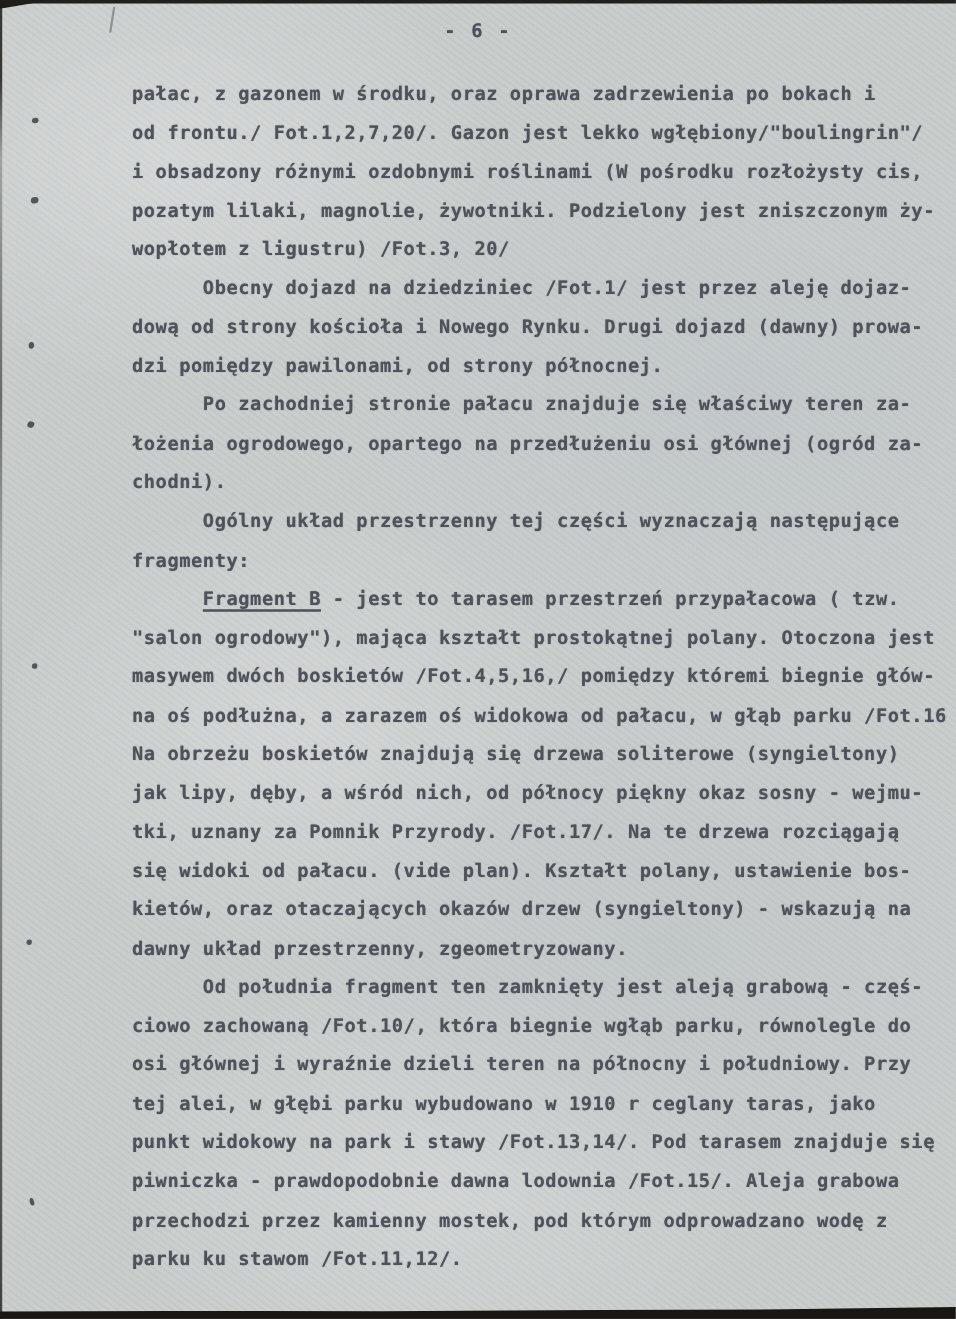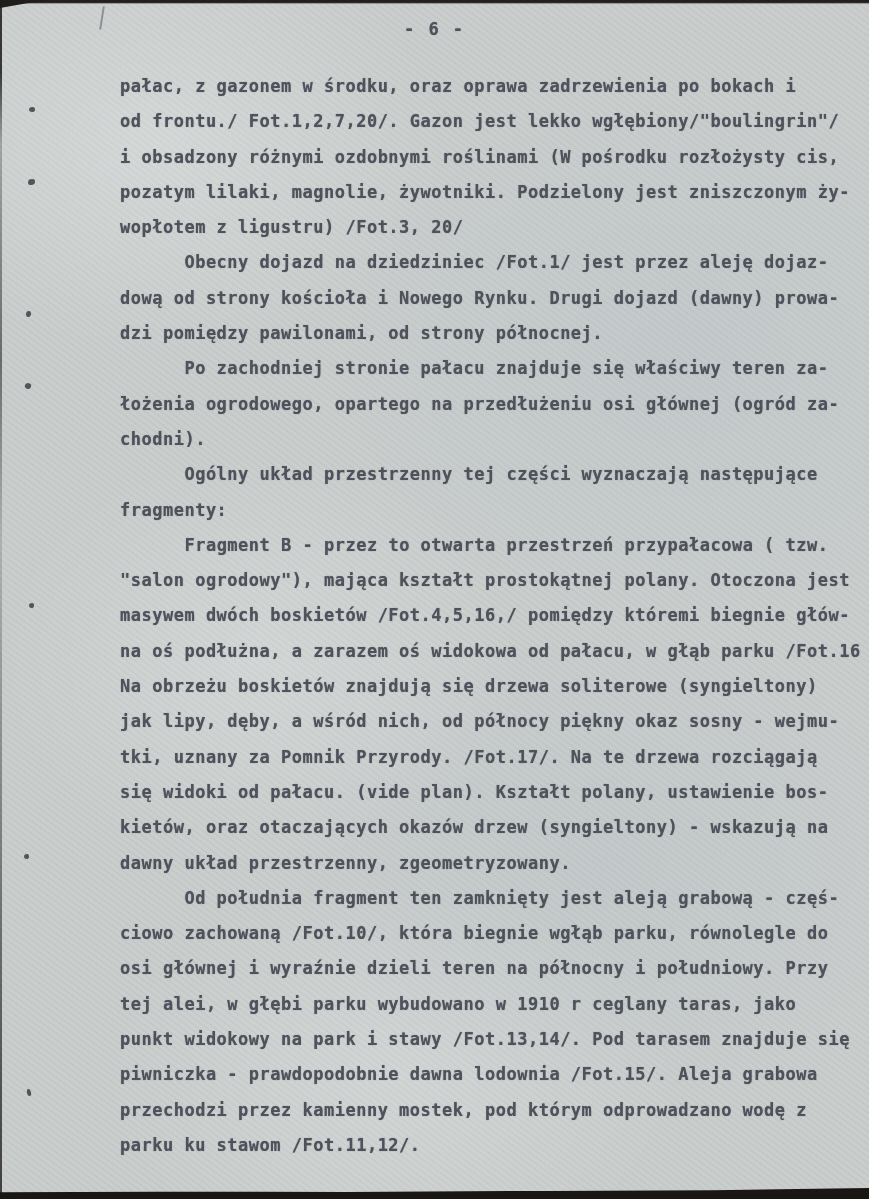--- a/index.html
+++ b/index.html
@@ -89,20 +89,21 @@
     letter-spacing: 0.5px;
     line-height: 35.3px;
     color: #4f515b;
     text-shadow: 0 0 1px rgba(79,81,91,0.7);
   }
   .line {
     white-space: pre;
     height: 35.3px;
   }
   .uline {
+    text-decoration: underline;
     text-underline-offset: 4px;
     text-decoration-thickness: 1.5px;
   }
 </style>
 </head>
 <body>
 
 <div class="paper">
   <div class="page-number">- 6 -</div>
 
@@ -113,21 +114,21 @@
       <div class="line">pozatym lilaki, magnolie, żywotniki. Podzielony jest zniszczonym ży-</div>
       <div class="line">wopłotem z ligustru) /Fot.3, 20/</div>
       <div class="line">      Obecny dojazd na dziedziniec /Fot.1/ jest przez aleję dojaz-</div>
       <div class="line">dową od strony kościoła i Nowego Rynku. Drugi dojazd (dawny) prowa-</div>
       <div class="line">dzi pomiędzy pawilonami, od strony północnej.</div>
       <div class="line">      Po zachodniej stronie pałacu znajduje się właściwy teren za-</div>
       <div class="line">łożenia ogrodowego, opartego na przedłużeniu osi głównej (ogród za-</div>
       <div class="line">chodni).</div>
       <div class="line">      Ogólny układ przestrzenny tej części wyznaczają następujące</div>
       <div class="line">fragmenty:</div>
-      <div class="line"><span>      </span><span class="uline">Fragment B</span><span> - przez to otwarta przestrzeń przypałacowa ( tzw.</span></div>
+      <div class="line"><span>      </span><span class="uline">Fragment B</span><span> - jest to tarasem przestrzeń przypałacowa ( tzw.</span></div>
       <div class="line">"salon ogrodowy"), mająca kształt prostokątnej polany. Otoczona jest</div>
       <div class="line">masywem dwóch boskietów /Fot.4,5,16,/ pomiędzy któremi biegnie głów-</div>
       <div class="line">na oś podłużna, a zarazem oś widokowa od pałacu, w głąb parku /Fot.16</div>
       <div class="line">Na obrzeżu boskietów znajdują się drzewa soliterowe (syngieltony)</div>
       <div class="line">jak lipy, dęby, a wśród nich, od północy piękny okaz sosny - wejmu-</div>
       <div class="line">tki, uznany za Pomnik Przyrody. /Fot.17/. Na te drzewa rozciągają</div>
       <div class="line">się widoki od pałacu. (vide plan). Kształt polany, ustawienie bos-</div>
       <div class="line">kietów, oraz otaczających okazów drzew (syngieltony) - wskazują na</div>
       <div class="line">dawny układ przestrzenny, zgeometryzowany.</div>
       <div class="line">      Od południa fragment ten zamknięty jest aleją grabową - częś-</div>

